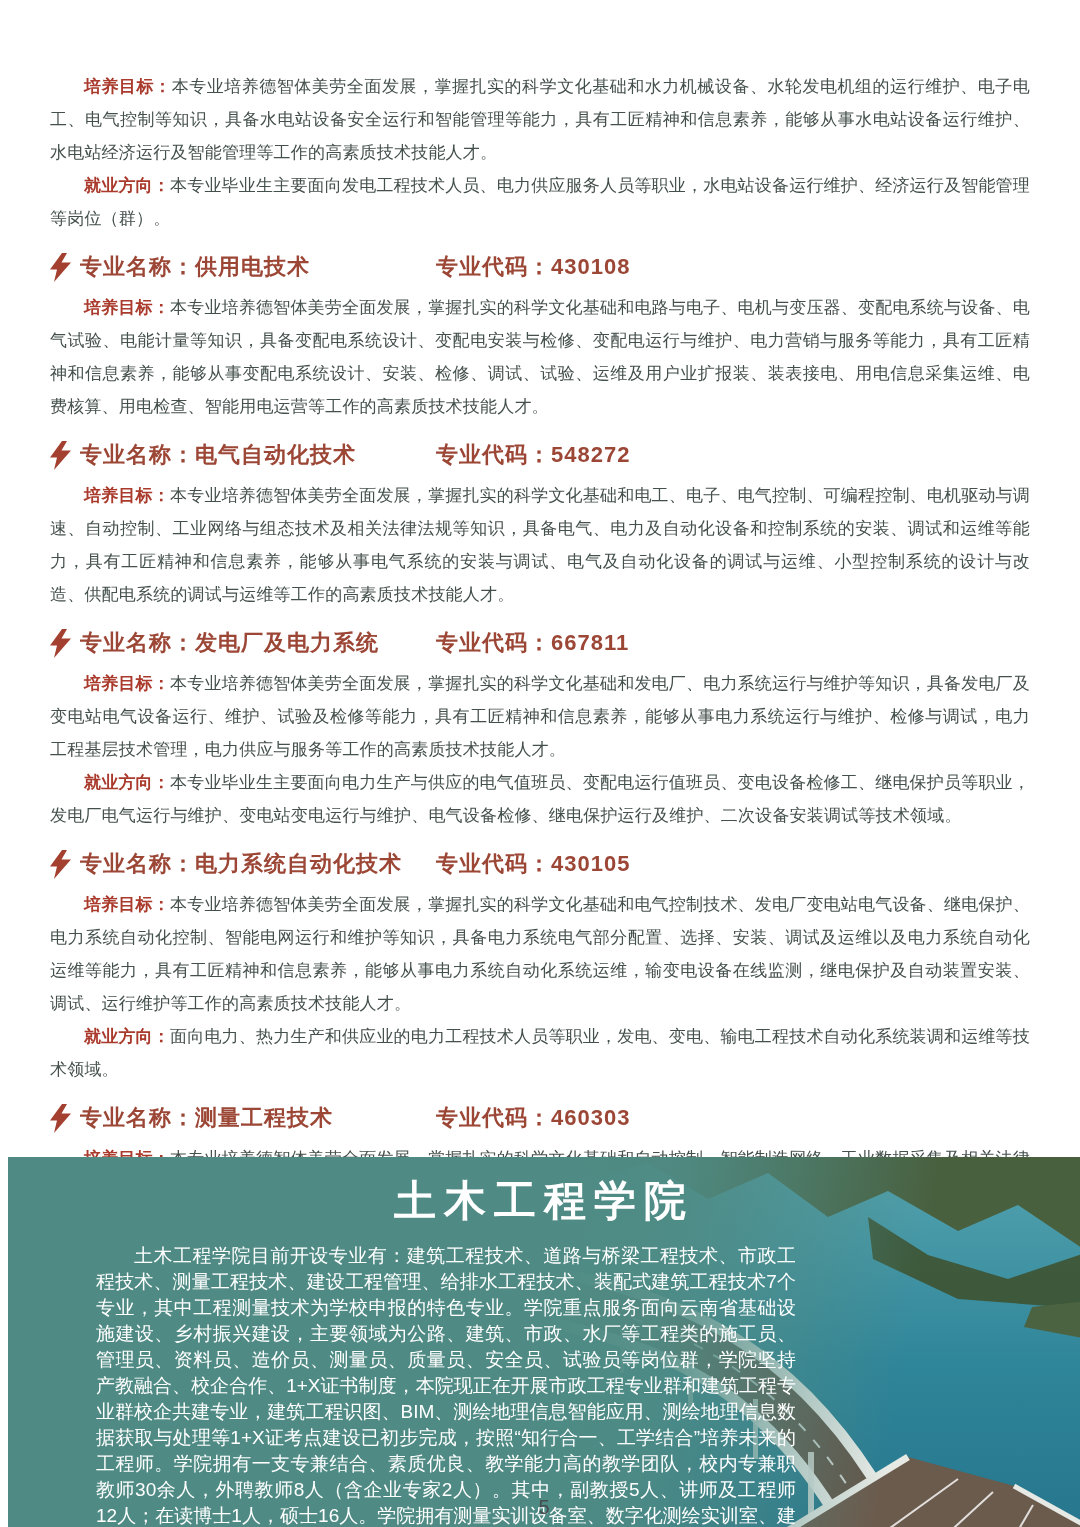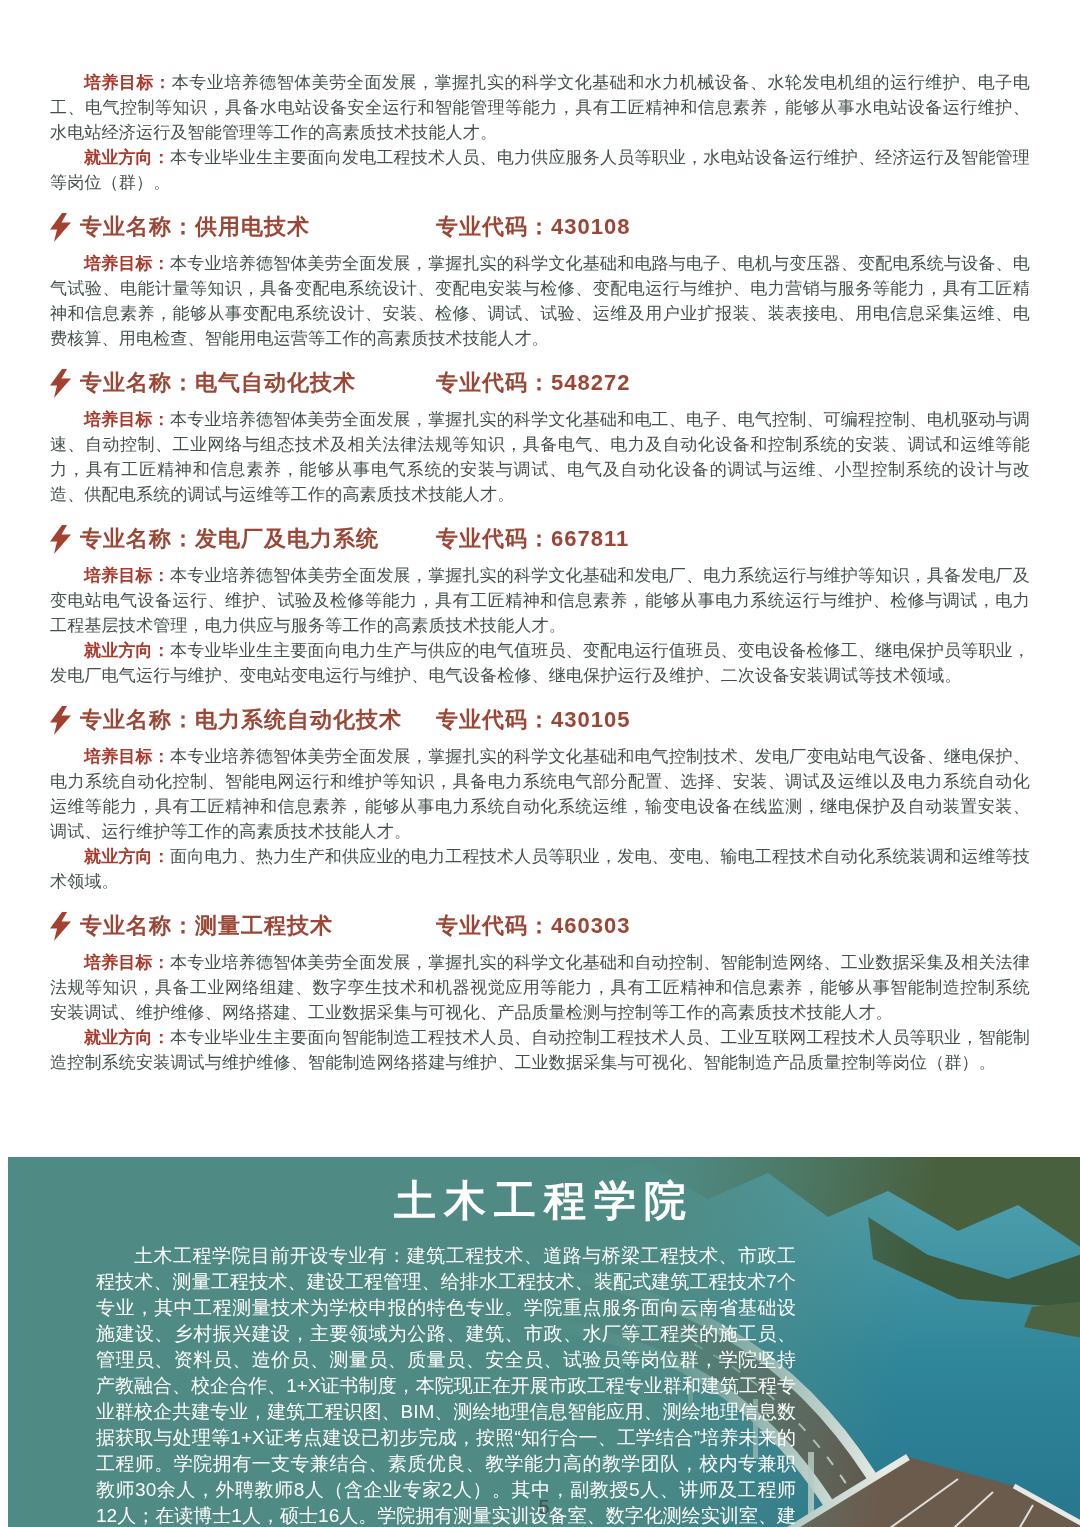--- a/index.html
+++ b/index.html
@@ -29,21 +29,21 @@
     width:21px;height:29px;
     margin-right:9px;
     flex:0 0 auto;
     display:inline-block;
   }
   .m-name{min-width:356px;}
   .m-code{}
   .m-para{
     margin:0;
     font-size:17px;
-    line-height:25px;
+    line-height:33px;
     color:#44504C;
     text-align:justify;
     text-indent:2em;
     letter-spacing:0.2px;
   }
   .plabel{
     font-weight:bold;
     color:#A93A2C;
   }
   

